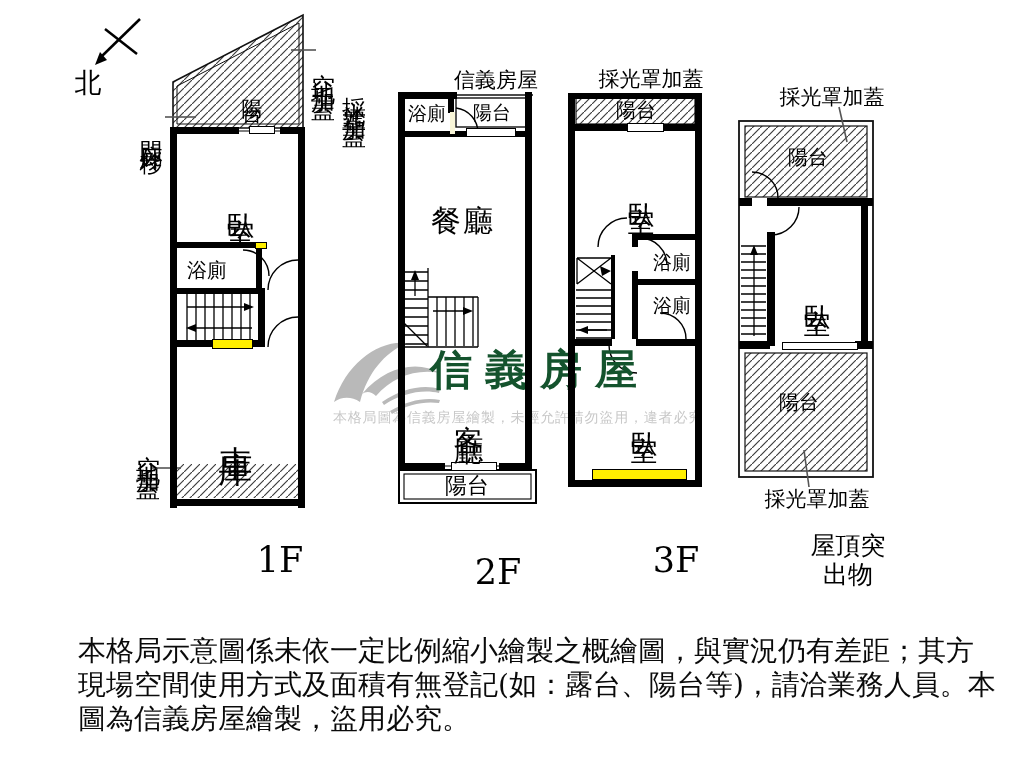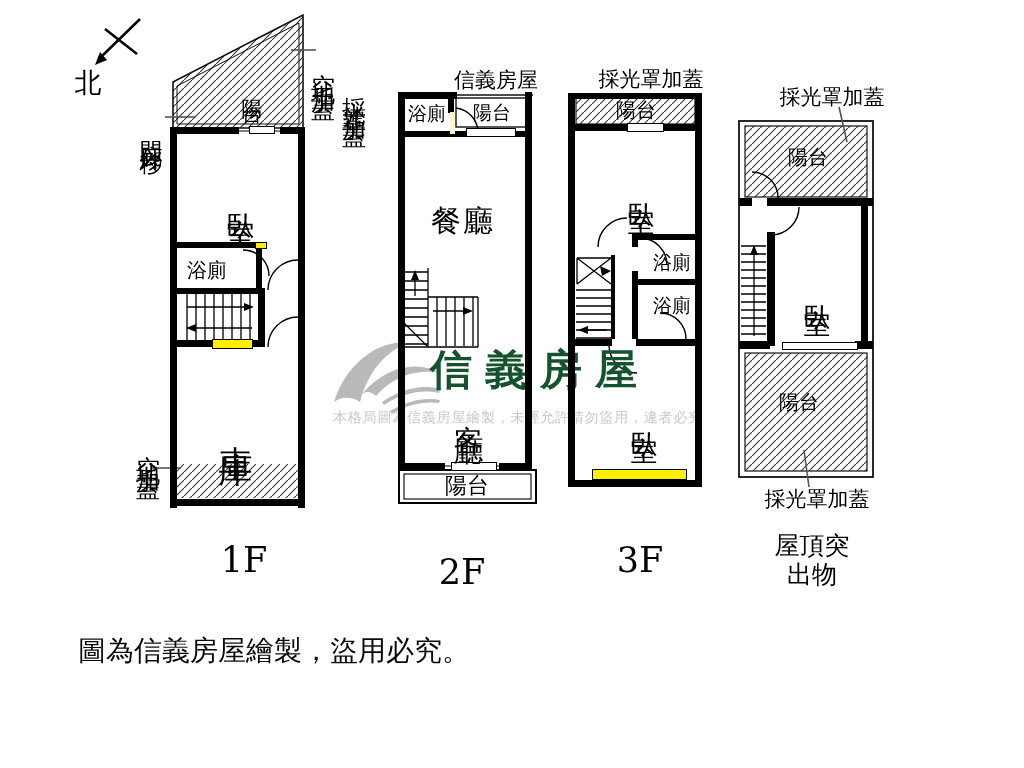--- a/index.html
+++ b/index.html
@@ -8,21 +8,21 @@
   #plan-svg{position:absolute;left:0;top:0;z-index:1;}
   .wall{position:absolute;background:#000;z-index:3;}
   .gap{position:absolute;background:#fff;z-index:4;}
   .win{position:absolute;background:#fff;border:1px solid #000;z-index:5;}
   .yellow{position:absolute;background:#ffef00;border:1px solid #000;z-index:5;}
   .pale{position:absolute;background:#f9f6d8;z-index:4;}
   .label{position:absolute;color:#000;white-space:nowrap;z-index:6;transform:translate(-50%,-50%);}
   .vtext{writing-mode:vertical-rl;text-orientation:upright;}
   .wm-brand{position:absolute;z-index:2;font-weight:bold;white-space:nowrap;}
   .wm-notice{position:absolute;z-index:2;white-space:nowrap;}
-  .floor-cap{position:absolute;color:#000;z-index:6;transform:translate(-50%,-50%);white-space:nowrap;}
+  .floor-cap{position:absolute;color:#000;z-index:6;transform:translate(-50%,-50%);white-space:nowrap;margin-left:36px;}
   .disc{position:absolute;left:78px;top:634px;width:900px;font-size:28px;line-height:34px;color:#0a0a0a;z-index:6;}
   .disc div{white-space:nowrap;}
 </style>
 </head>
 <body>
 
 <div id="canvas">
 
   <svg id="plan-svg" width="1024" height="768" viewBox="0 0 1024 768">
     <defs>
@@ -204,16 +204,18 @@
 
   <div class="label" style="left:832px;top:97px;font-size:21px;">採光罩加蓋</div>
   <div class="label" style="left:808px;top:157px;font-size:20px;">陽台</div>
   <div class="label vtext" style="left:817px;top:288px;font-size:27px;letter-spacing:4px;">臥室</div>
   <div class="label" style="left:799px;top:402px;font-size:20px;">陽台</div>
   <div class="label" style="left:817px;top:499px;font-size:21px;">採光罩加蓋</div>
   <div class="floor-cap" style="left:812px;top:545px;font-size:25px;">屋頂突</div>
   <div class="floor-cap" style="left:812px;top:574px;font-size:25px;">出物</div>
 
   <div class="disc">
+    <div>本格局示意圖係未依一定比例縮小繪製之概繪圖，與實況仍有差距；其方</div>
+    <div>現場空間使用方式及面積有無登記(如：露台、陽台等)，請洽業務人員。本</div>
     <div>圖為信義房屋繪製，盜用必究。</div>
   </div>
 
 </div>
 
 </body></html>

